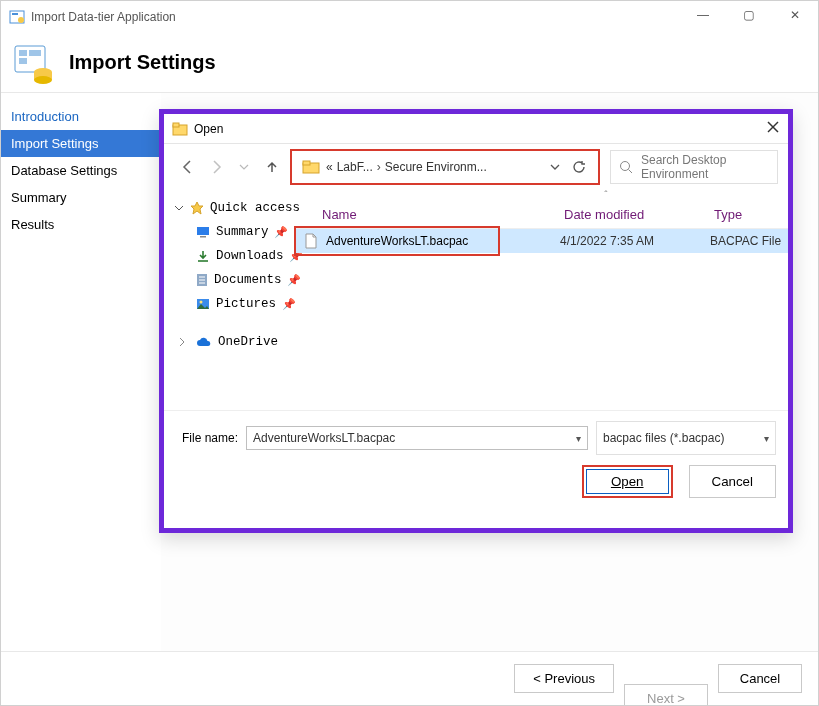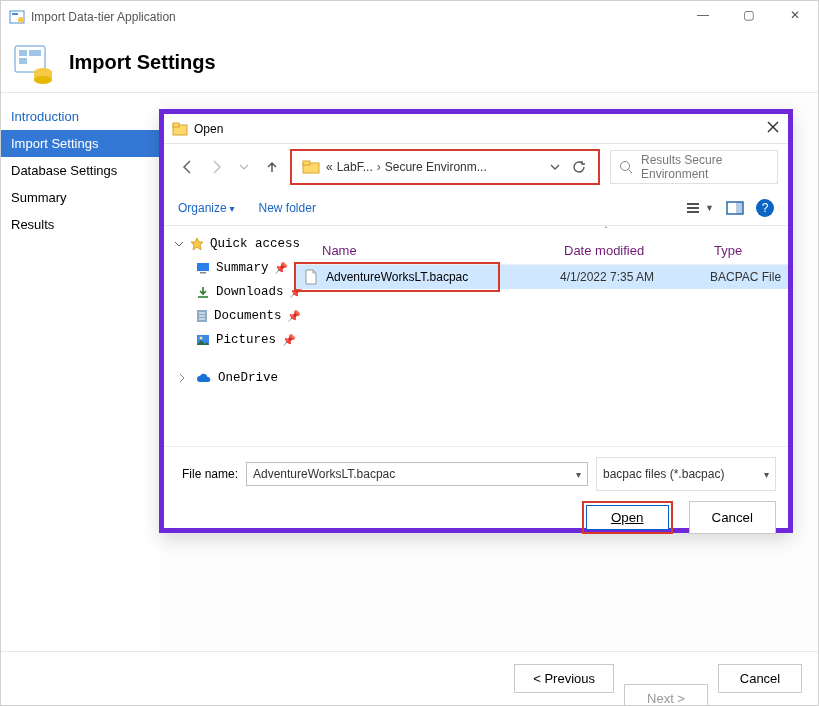--- a/index.html
+++ b/index.html
@@ -200,45 +200,24 @@
         </span>
       </div>
 
       <div class="searchbox">
         <span>
           <svg width="14" height="14">
               <circle cx="6" cy="6" r="4.5" fill="none" stroke="#888"></circle>
               <line x1="9.5" y1="9.5" x2="13" y2="13" stroke="#888"></line>
             </svg>
         </span>
-        <span>Results Secure Environment</span>
-      </div>
-    </div>
-
-    <div class="od-toolbar">
-      <span class="organize">Organize</span>
-      <span class="newfolder">New folder</span>
-      <div class="tool-right">
-        <span class="tool-iconbtn">
-          <svg width="16" height="14">
-              <line x1="1" y1="3" x2="13" y2="3" stroke="#333" stroke-width="1.7"></line>
-              <line x1="1" y1="7" x2="13" y2="7" stroke="#333" stroke-width="1.7"></line>
-              <line x1="1" y1="11" x2="13" y2="11" stroke="#333" stroke-width="1.7"></line>
-            </svg>
-          <span style="font-size:9px;margin-left:3px;color:#555;">▼</span>
-        </span>
-        <span class="tool-iconbtn">
-          <svg width="18" height="14">
-              <rect x="1" y="1" width="16" height="12" fill="none" stroke="#2b6cb0" stroke-width="1.5"></rect>
-              <rect x="10" y="1" width="7" height="12" fill="#2b6cb0" opacity=".35"></rect>
-            </svg>
-        </span>
-        <span class="help-circle">?</span>
-      </div>
-    </div>
+        <span>Search Desktop Environment</span>
+      </div>
+    </div>
+
 
     <div class="od-body">
       <div class="tree">
         <div class="tree-row">
           <span class="ico">
               <svg width="10" height="10">
                 <path d="M1 3 L5 7 L9 3" fill="none" stroke="#555"></path>
               </svg>
             </span>
           <span class="ico">

